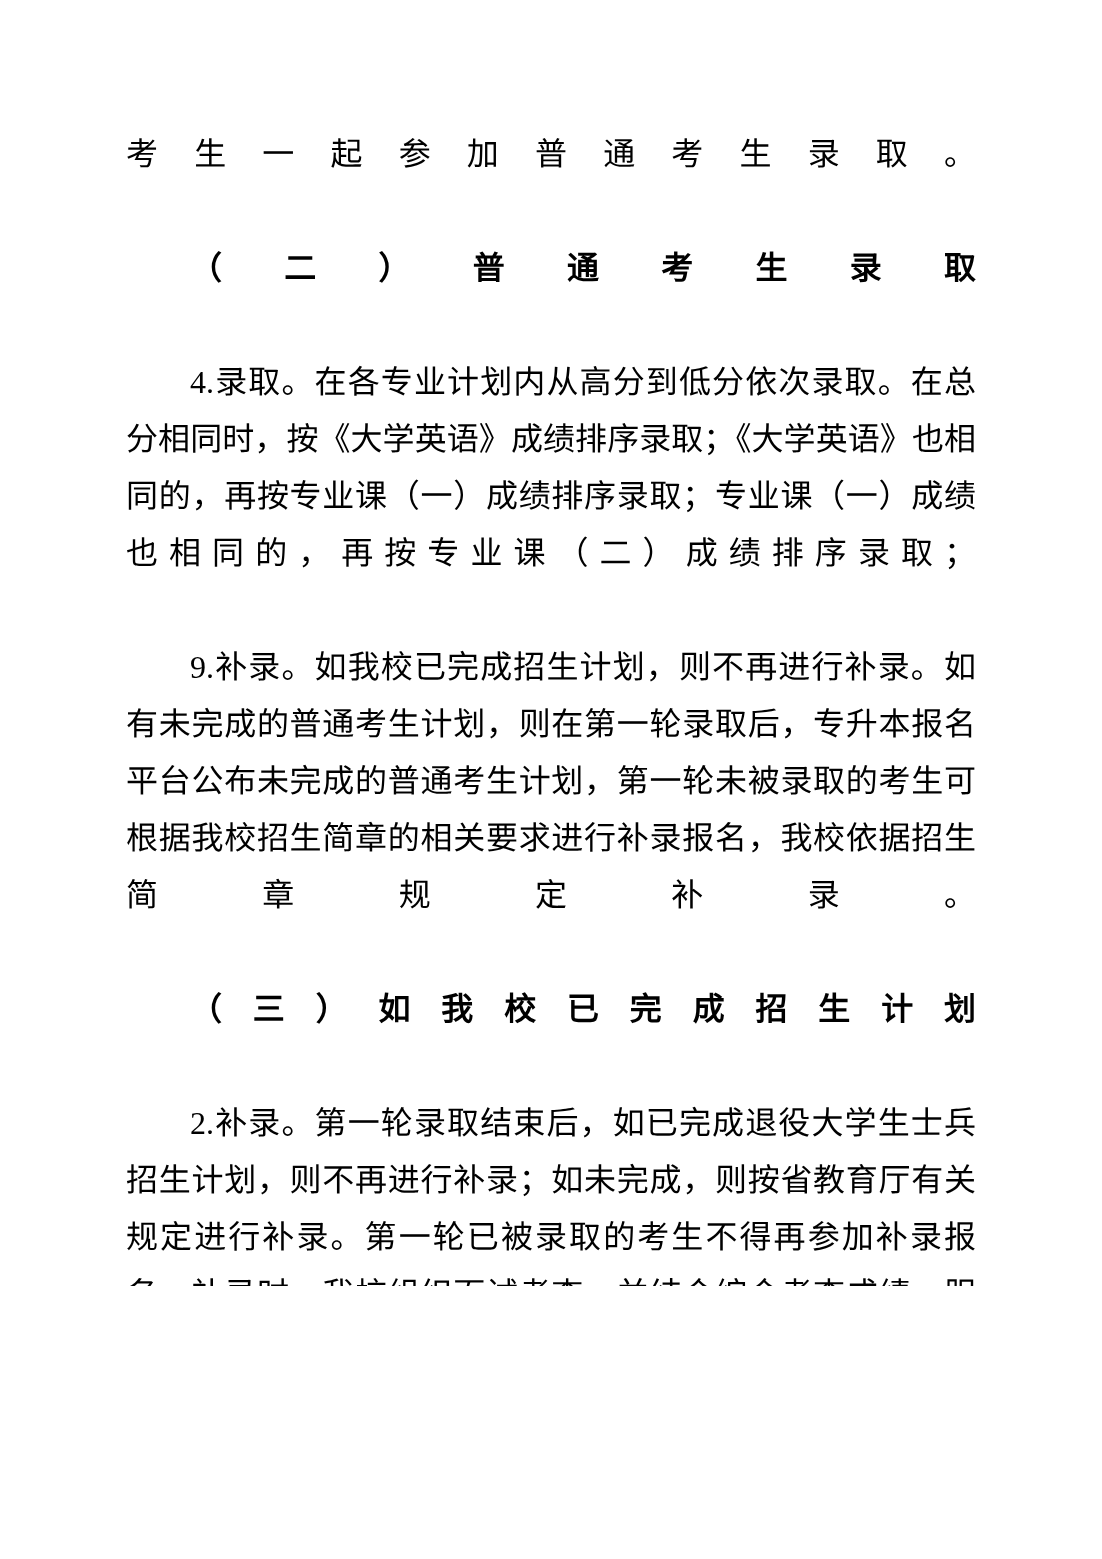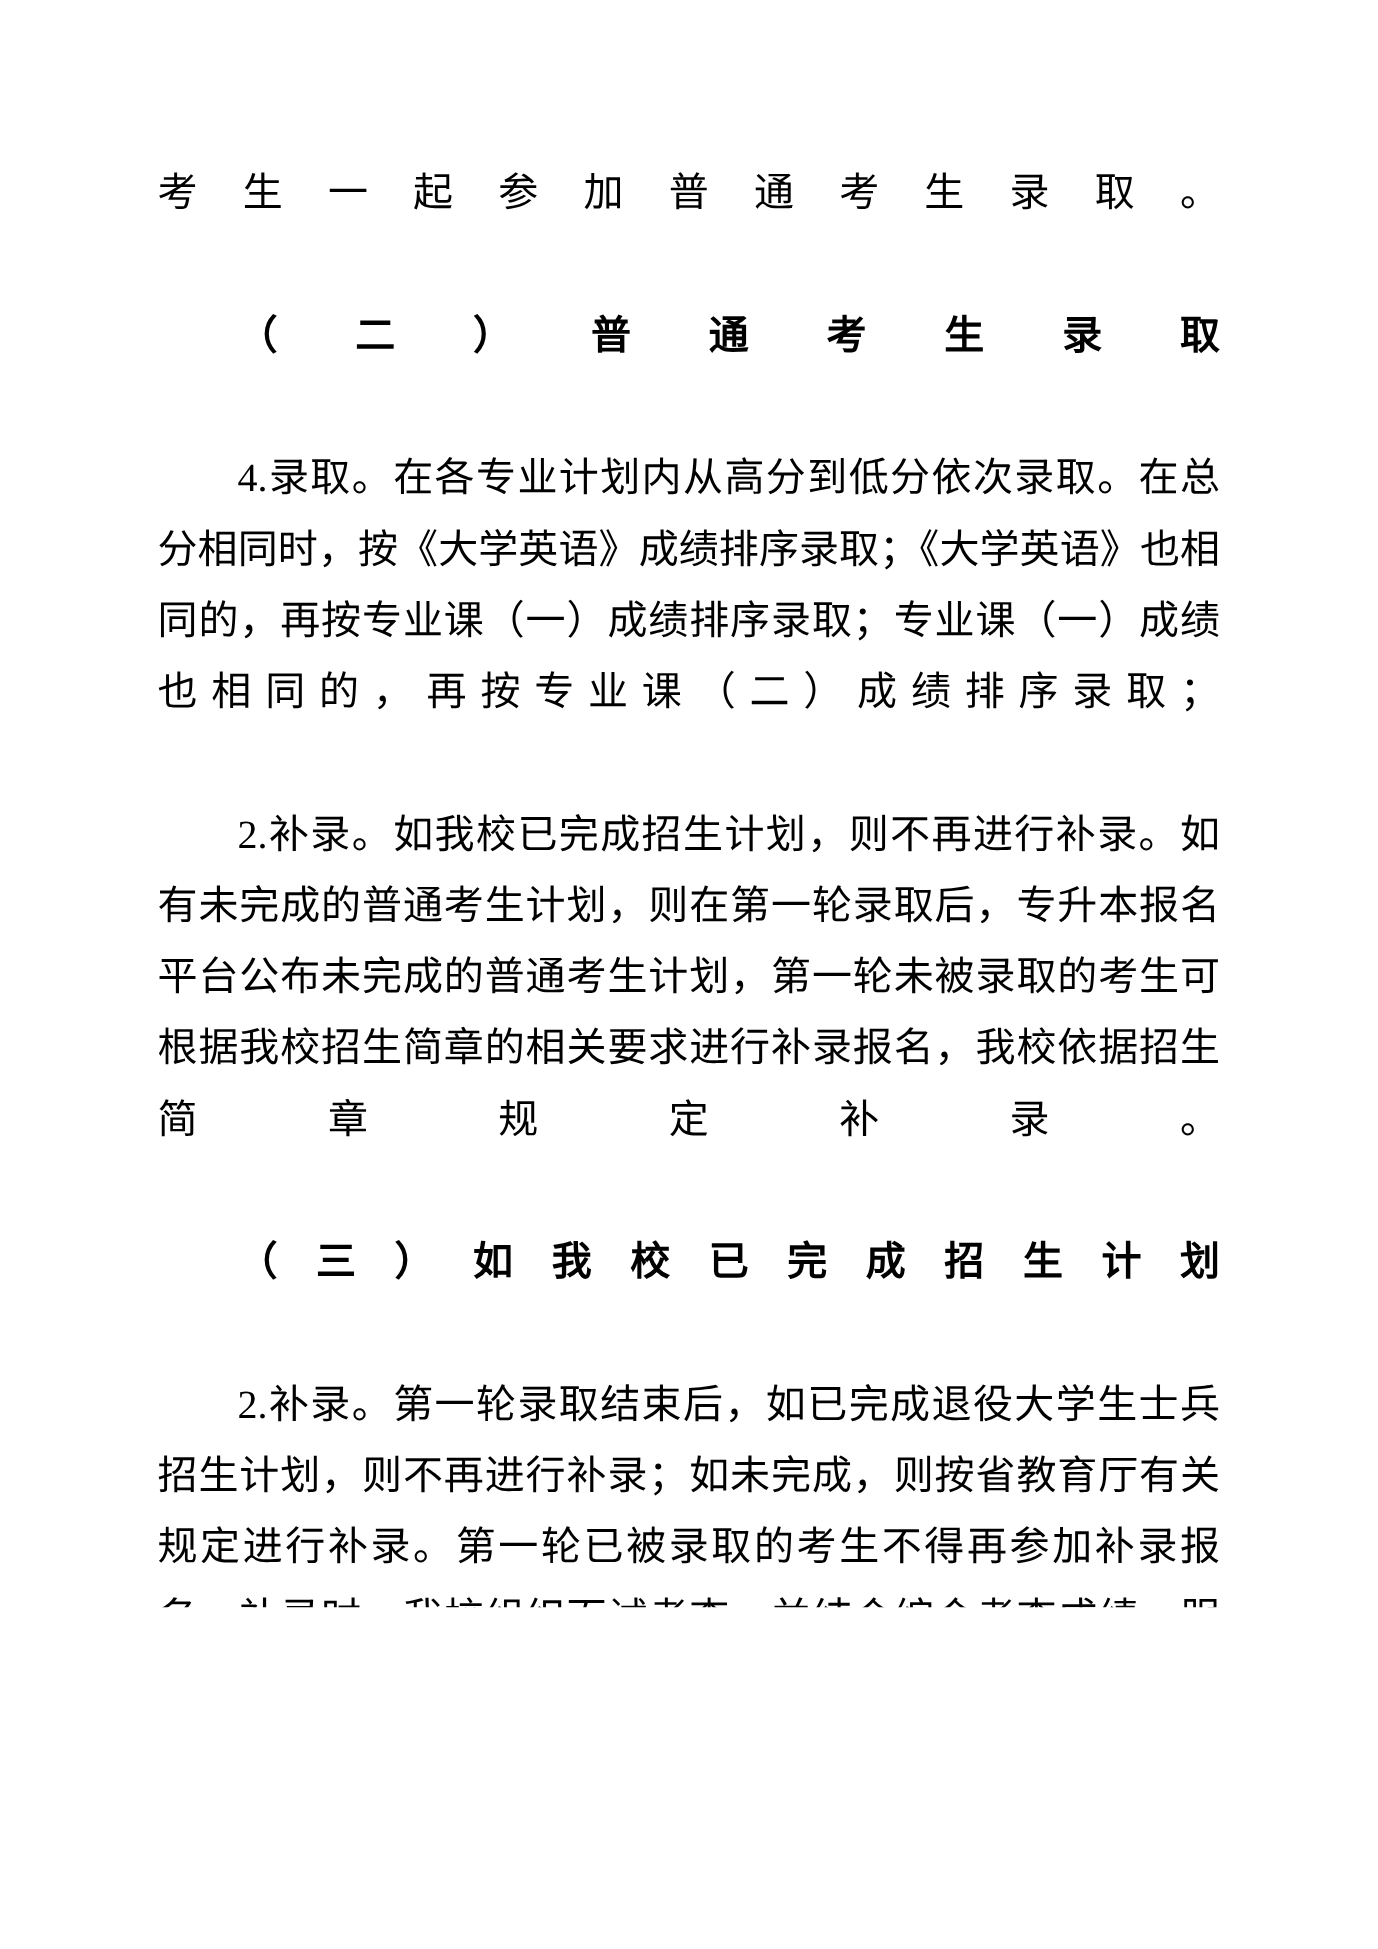--- a/index.html
+++ b/index.html
@@ -89,21 +89,21 @@
 <div class="page">
 
   <div class="page-body">
 
     <p class="para no-indent">考生一起参加普通考生录取。</p>
 
     <p class="heading indent">（二）普通考生录取</p>
 
     <p class="para indent">4.录取。在各专业计划内从高分到低分依次录取。在总分相同时，按《大学英语》成绩排序录取；《大学英语》也相同的，再按专业课（一）成绩排序录取；专业课（一）成绩也相同的，再按专业课（二）成绩排序录取；</p>
 
-    <p class="para indent">2.补录。如我校已完成招生计划，则不再进行补录。如有未完成的普通考生计划，则在第一轮录取后，专升本报名平台公布未完成的普通考生计划，第一轮未被录取的考生可根据我校招生简章的相关要求进行补录报名，我校依据招生简章规定补录。</p>
+    <p class="para indent">9.补录。如我校已完成招生计划，则不再进行补录。如有未完成的普通考生计划，则在第一轮录取后，专升本报名平台公布未完成的普通考生计划，第一轮未被录取的考生可根据我校招生简章的相关要求进行补录报名，我校依据招生简章规定补录。</p>
 
     <p class="heading indent">（三）如我校已完成招生计划</p>
 
 
     <p class="para indent">2.补录。第一轮录取结束后，如已完成退役大学生士兵招生计划，则不再进行补录；如未完成，则按省教育厅有关规定进行补录。第一轮已被录取的考生不得再参加补录报名。补录时，我校组织面试考查，并结合综合考查成绩、服役期间表现，综合评价，择优录取。</p>
 
   </div>
 
   <div class="page-number">11</div>
 

